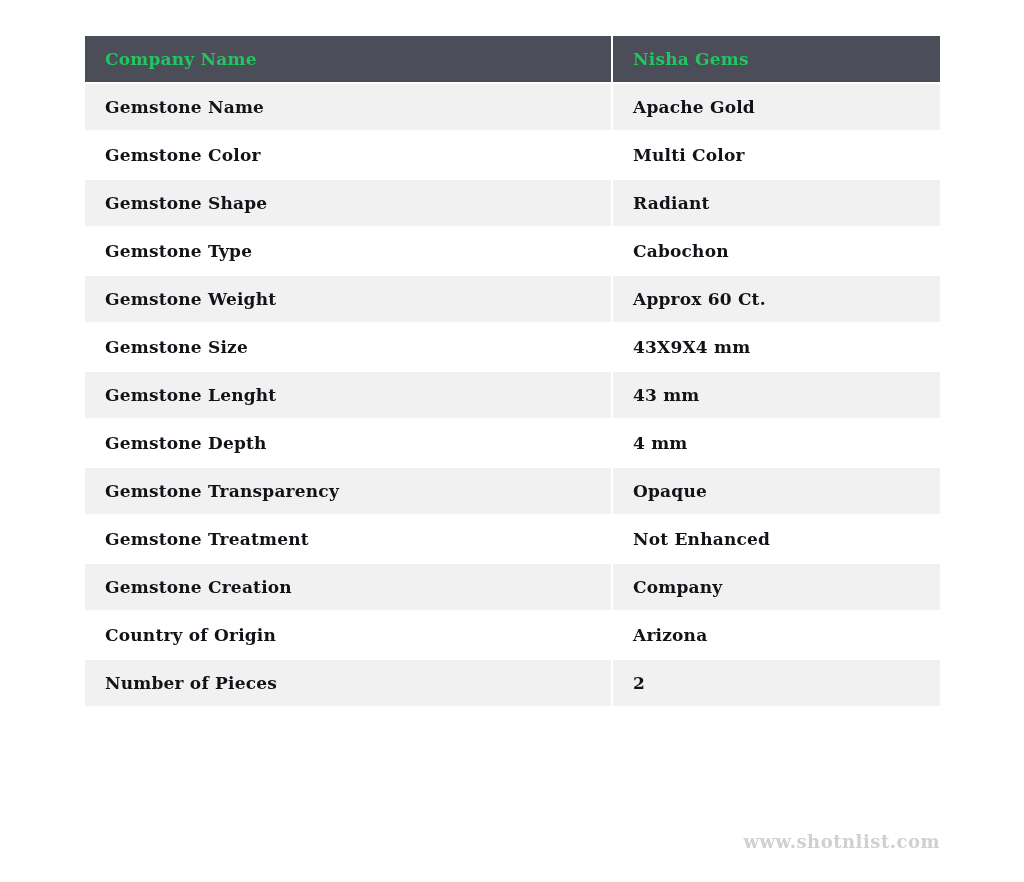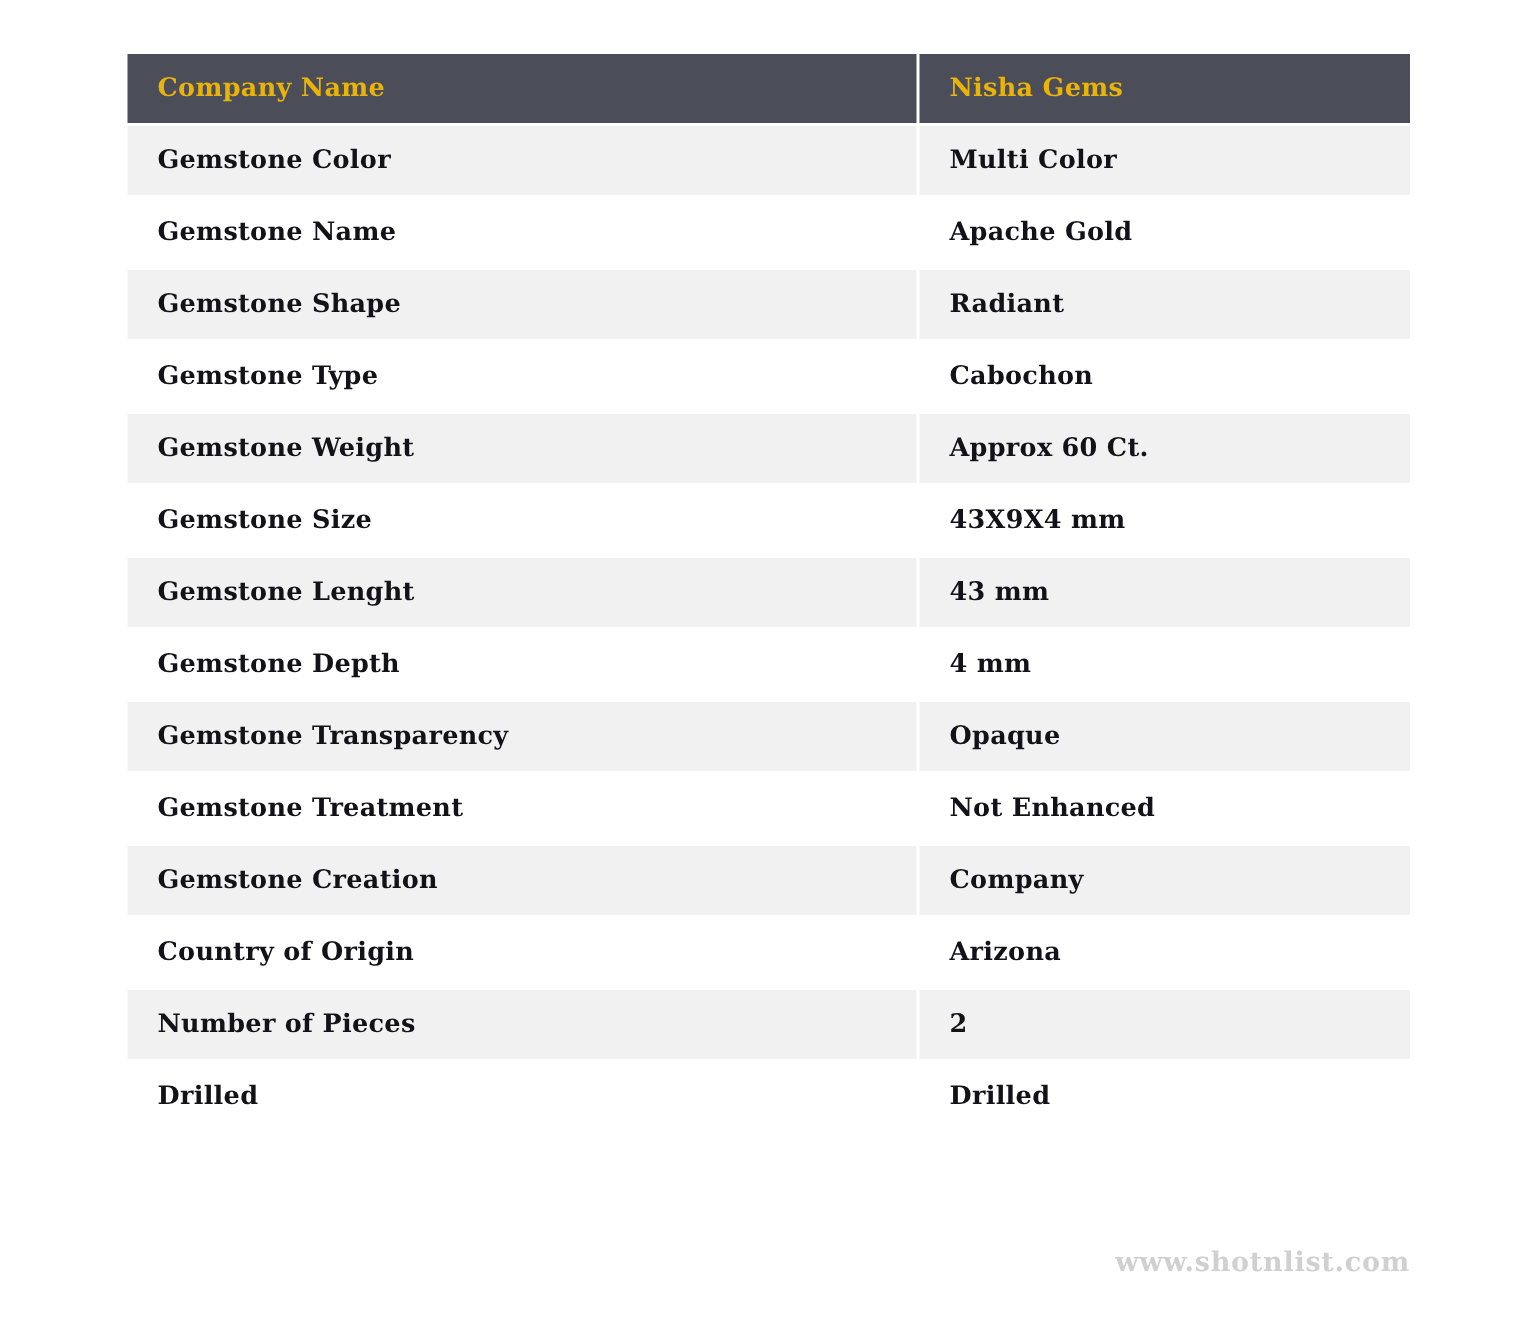--- a/index.html
+++ b/index.html
@@ -42,21 +42,21 @@
     font-weight: bold;
     color: var(--text);
     letter-spacing: 0.2px;
     white-space: nowrap;
     overflow: hidden;
   }
   col.label-col { width: 526px; }
   col.value-col { width: 327px; }
   tr.header-row th {
     background: var(--header-bg);
-    color: #eab308;
+    color: #22c55e;
   }
   tr.data-row td { background: var(--row-bg); }
   tr.data-row:nth-child(even) td { background: var(--row-alt-bg); }
   .watermark {
     position: absolute;
     top: 831px;
     right: 84px;
     font-size: 18px;
     font-weight: bold;
     color: var(--watermark);
@@ -72,26 +72,26 @@
     <colgroup>
       <col class="label-col">
       <col class="value-col">
     </colgroup>
     <tbody>
         <tr class="header-row">
       <th>Company Name</th>
       <th>Nisha Gems</th>
     </tr>
     <tr class="data-row">
+      <td>Gemstone Name</td>
+      <td>Apache Gold</td>
+    </tr>
+    <tr class="data-row">
       <td>Gemstone Color</td>
       <td>Multi Color</td>
-    </tr>
-    <tr class="data-row">
-      <td>Gemstone Name</td>
-      <td>Apache Gold</td>
     </tr>
     <tr class="data-row">
       <td>Gemstone Shape</td>
       <td>Radiant</td>
     </tr>
     <tr class="data-row">
       <td>Gemstone Type</td>
       <td>Cabochon</td>
     </tr>
     <tr class="data-row">
@@ -123,22 +123,18 @@
       <td>Company</td>
     </tr>
     <tr class="data-row">
       <td>Country of Origin</td>
       <td>Arizona</td>
     </tr>
     <tr class="data-row">
       <td>Number of Pieces</td>
       <td>2</td>
     </tr>
-    <tr class="data-row">
-      <td>Drilled</td>
-      <td>Drilled</td>
-    </tr>
   </tbody>
     </table>
 
   <div class="watermark">www.shotnlist.com</div>
 
 </div>
 
 </body></html>

